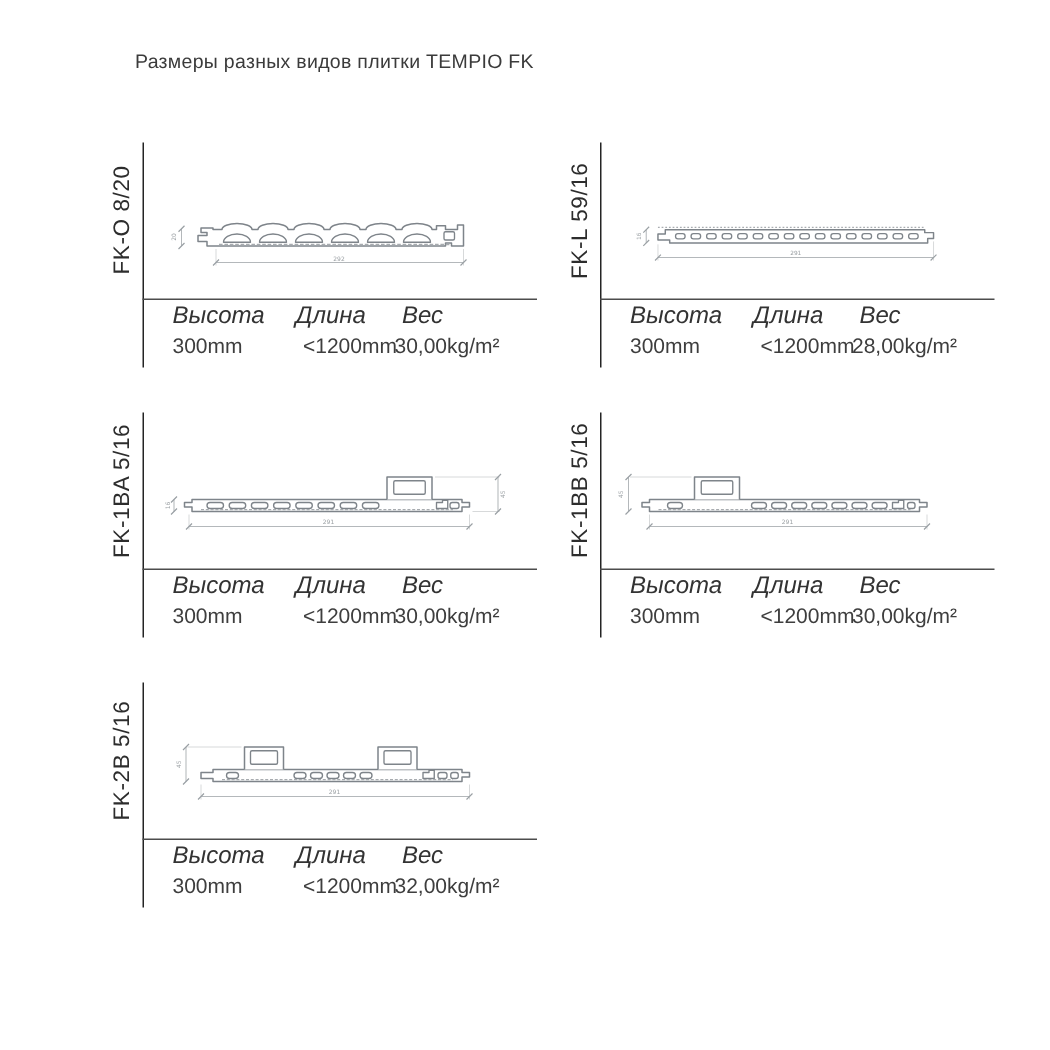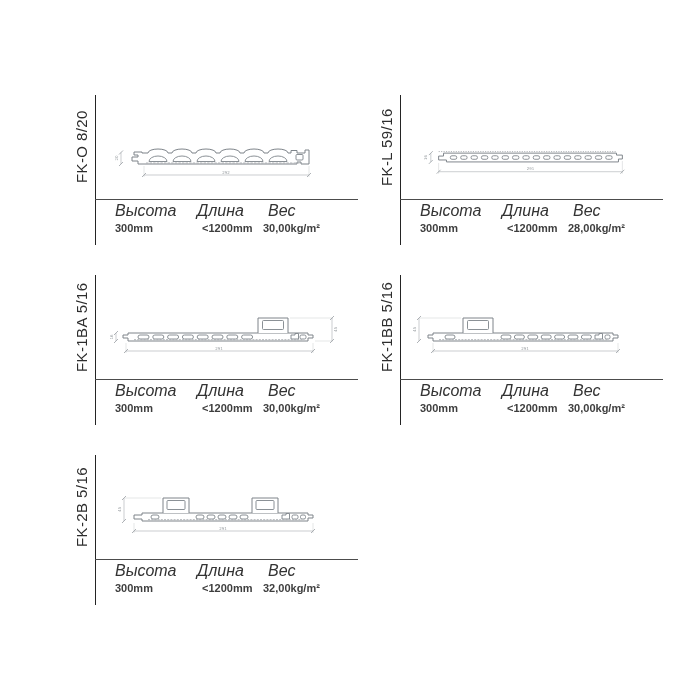--- a/index.html
+++ b/index.html
@@ -8,37 +8,38 @@
   .page-title{position:absolute;left:90px;top:33px;font-size:13px;font-weight:500;
               color:#3b3b3b;letter-spacing:.2px;}
   .section{position:absolute;width:288px;height:150px;}
   .vline{position:absolute;left:25px;top:0;width:1px;height:150px;background:#242424;}
   .rot-label{position:absolute;left:0;top:0;width:23px;height:104px;
              display:flex;align-items:center;justify-content:center;
              writing-mode:vertical-rl;transform:rotate(180deg);
              font-size:15px;font-weight:500;color:#2d2d2d;letter-spacing:.4px;white-space:nowrap;}
   .rule{position:absolute;left:25px;top:104px;height:1px;width:263px;background:#4c4c4c;}
   .th{position:absolute;top:107px;font-size:16px;font-weight:500;color:#333;font-style:italic;}
-  .td{position:absolute;top:127px;font-size:11px;font-weight:700;color:#3e3e3e;}
+  .td{position:absolute;top:127px;font-size:14px;font-weight:400;color:#3e3e3e;}
   .c1{left:45px;} .c2h{left:127px;} .c3h{left:198px;} .c2{left:132px;} .c3{left:193px;}
   svg{position:absolute;overflow:visible;}
   svg text{font-family:"DejaVu Sans", sans-serif;}
   .prof{fill:#ffffff;stroke:#7e848a;stroke-width:1;stroke-linejoin:round;}
   .hole{fill:#ffffff;stroke:#7e848a;stroke-width:0.9;stroke-linejoin:round;}
   .dim{stroke:#b4b8bb;stroke-width:0.7;fill:none;}
   .wit{stroke:#c9ccce;stroke-width:0.5;fill:none;}
   .tick{stroke:#9aa0a4;stroke-width:0.8;fill:none;}
   .tex{stroke:#a8acb0;stroke-width:0.9;fill:none;}
   .dimtxt{fill:#9ba0a4;font-size:4px;}
 </style>
 </head>
 <body>
 
 <div id="canvas">
 
+  <div class="page-title">Размеры разных видов плитки TEMPIO FK</div>
 
   <div class="section" style="left:70px;top:95px;">
     <div class="rot-label">FK-O 8/20</div>
     <div class="vline"></div>
     <svg style="left:38px;top:40px;" width="230" height="56" viewBox="0 0 230 56">
       <g>
         <line class="dim" x1="13" y1="17.5" x2="13" y2="29"></line>
         <path class="tick" d="M11,19.5 l4,-4 M11,31 l4,-4"></path>
         <text class="dimtxt" text-anchor="middle" transform="rotate(-90 9.5 23)" x="9.5" y="23">20</text>
       </g>

